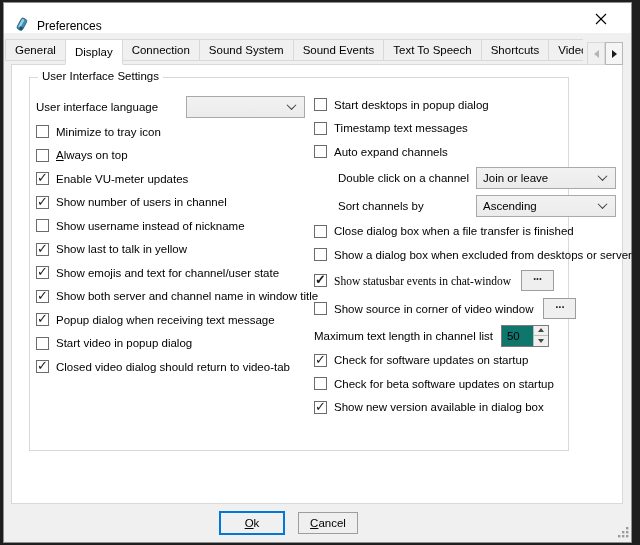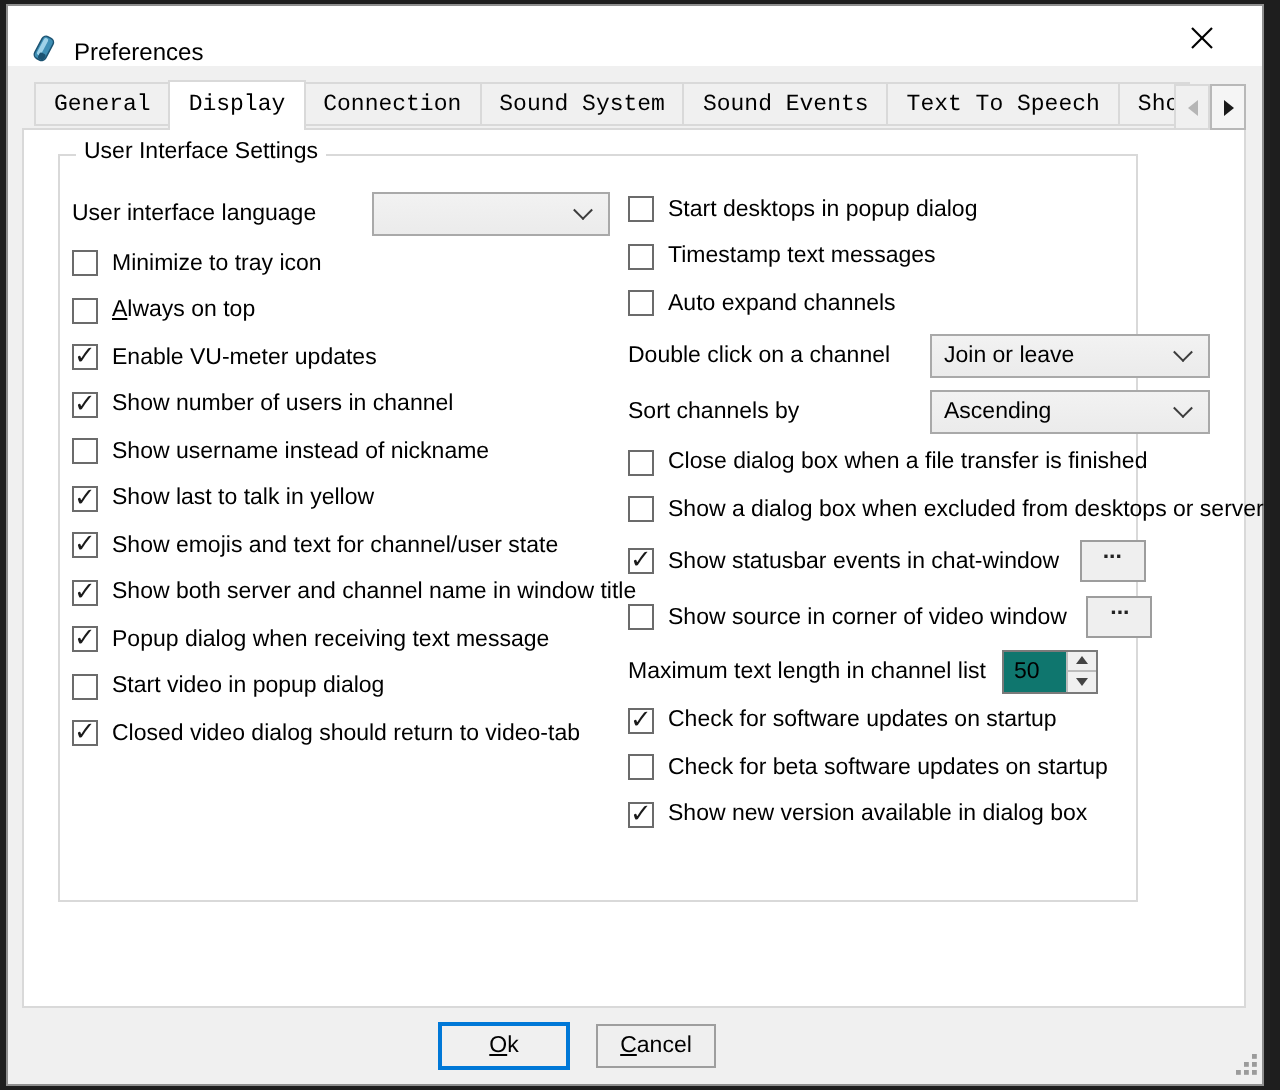--- a/index.html
+++ b/index.html
@@ -22,22 +22,22 @@
     background:#ffffff; display:flex; align-items:flex-end; padding-left:9px;
   }
   .app-icon { width:17px; height:17px; margin-right:7px; flex:none; }
   .title-text { font-size:12px; color:#000; }
   .close-btn {
     position:absolute; right:14px; top:6px; width:32px; height:20px;
     display:flex; align-items:center; justify-content:center; cursor:default;
   }
   
   .tabstrip {
-    position:absolute; left:13px; top:36px; width:578px; height:26px;
-    display:flex; align-items:center; overflow:hidden; z-index:3;font-family:Liberation Mono, monospace;
+    position:absolute; left:1px; top:36px; width:578px; height:26px;
+    display:flex; align-items:flex-start; overflow:hidden; z-index:3;
   }
   .tab {
     height:22px; background:#f0f0f0; border:1px solid #d9d9d9;
     padding:0 9px; display:flex; align-items:center; white-space:nowrap;
     margin-right:-1px; flex:none;
   }
   .tab.active {
     height:26px; background:#ffffff; border:1px solid #d9d9d9;
     border-bottom:1px solid #ffffff; margin-bottom:-1px; z-index:4; position:relative;
   }
@@ -68,21 +68,21 @@
   }
   .groupbox-legend {
     position:absolute; left:8px; top:-8px; background:#ffffff; padding:0 4px;
     white-space:nowrap;
   }
   
   .col { position:absolute; z-index:3; }
   .col-left  { left:32px; top:90px; width:272px; }
   .col-right { left:310px; top:90px; width:302px; }
   .row { display:flex; align-items:center; height:23.5px; }
-  .row.tall { height:28px; }
+  .row.tall { height:28px;margin-left:24px; }
   .row.mid  { height:27px; }
   .lbl { white-space:nowrap; }
   
   .cb {
     width:13px; height:13px; background:#ffffff; border:1px solid #6b6b6b;
     margin-right:7px; flex:none; position:relative;
   }
   .cb[data-checked="true"]::after {
     content:"✓"; position:absolute; left:0px; top:-2px;
     font-size:13px; line-height:13px; color:#1a1a1a; font-weight:bold;
@@ -262,21 +262,21 @@
 
     <div class="row">
         <span class="cb" data-checked="false"></span>
         <span class="lbl">Close dialog box when a file transfer is finished</span>
       </div>
     <div class="row">
         <span class="cb" data-checked="false"></span>
         <span class="lbl">Show a dialog box when excluded from desktops or server</span>
       </div>
 
-    <div class="row" style="height:28px;">
+    <div class="row" style="height:28px;font-family:Liberation Serif, serif;">
       <span class="cb" data-checked="true"></span>
       <span class="lbl">Show statusbar events in chat-window</span>
       <div class="dots-btn">...</div>
     </div>
     <div class="row" style="height:28px;">
       <span class="cb" data-checked="false"></span>
       <span class="lbl">Show source in corner of video window</span>
       <div class="dots-btn">...</div>
     </div>
 

